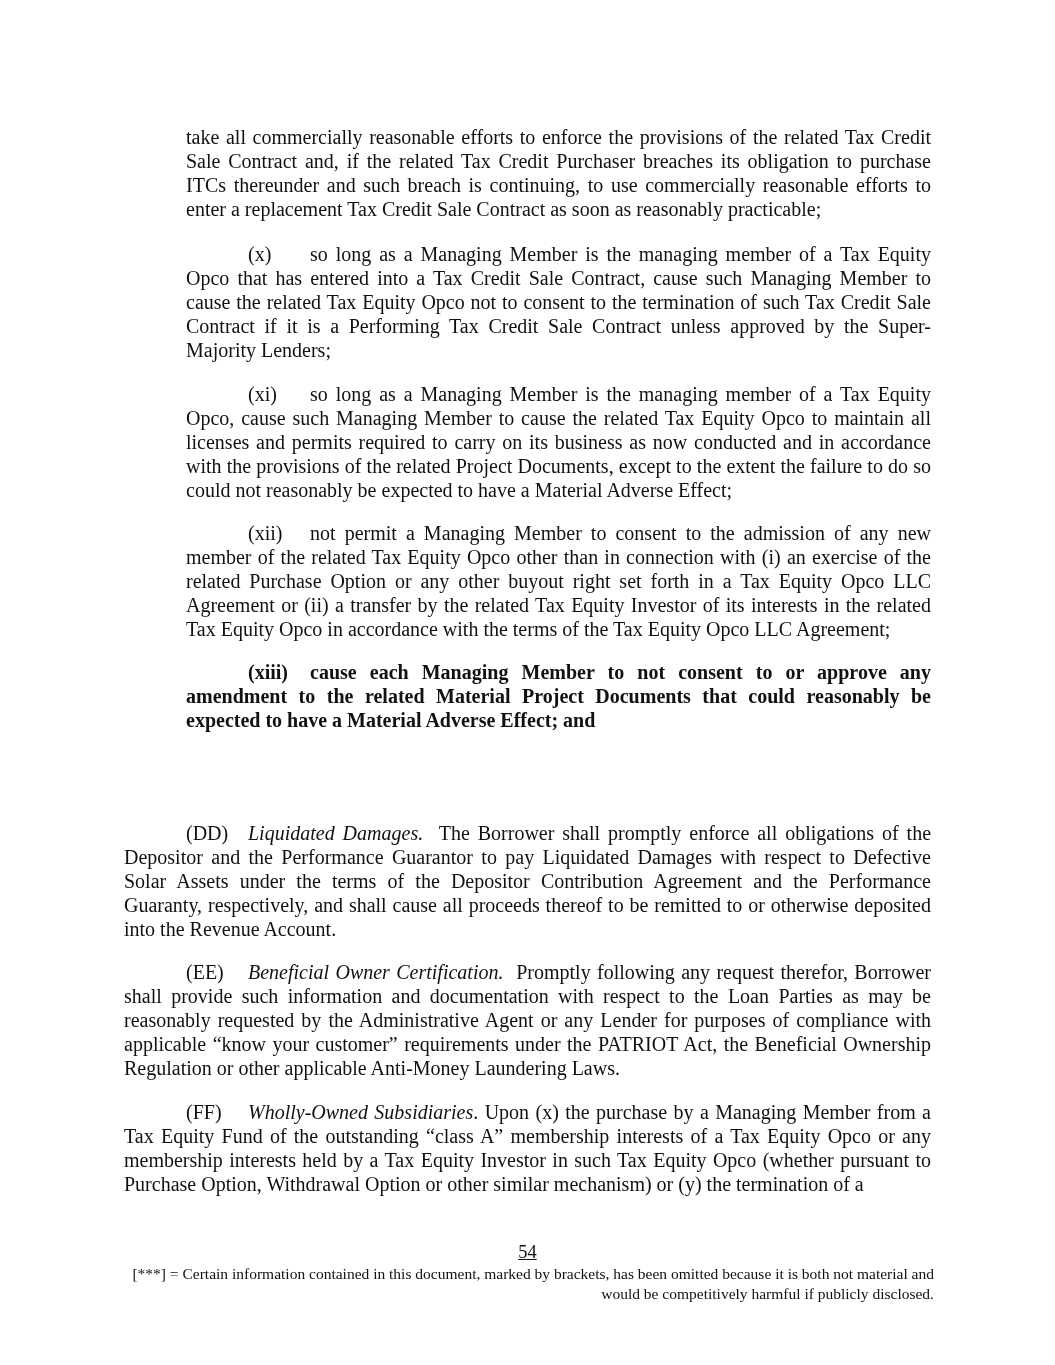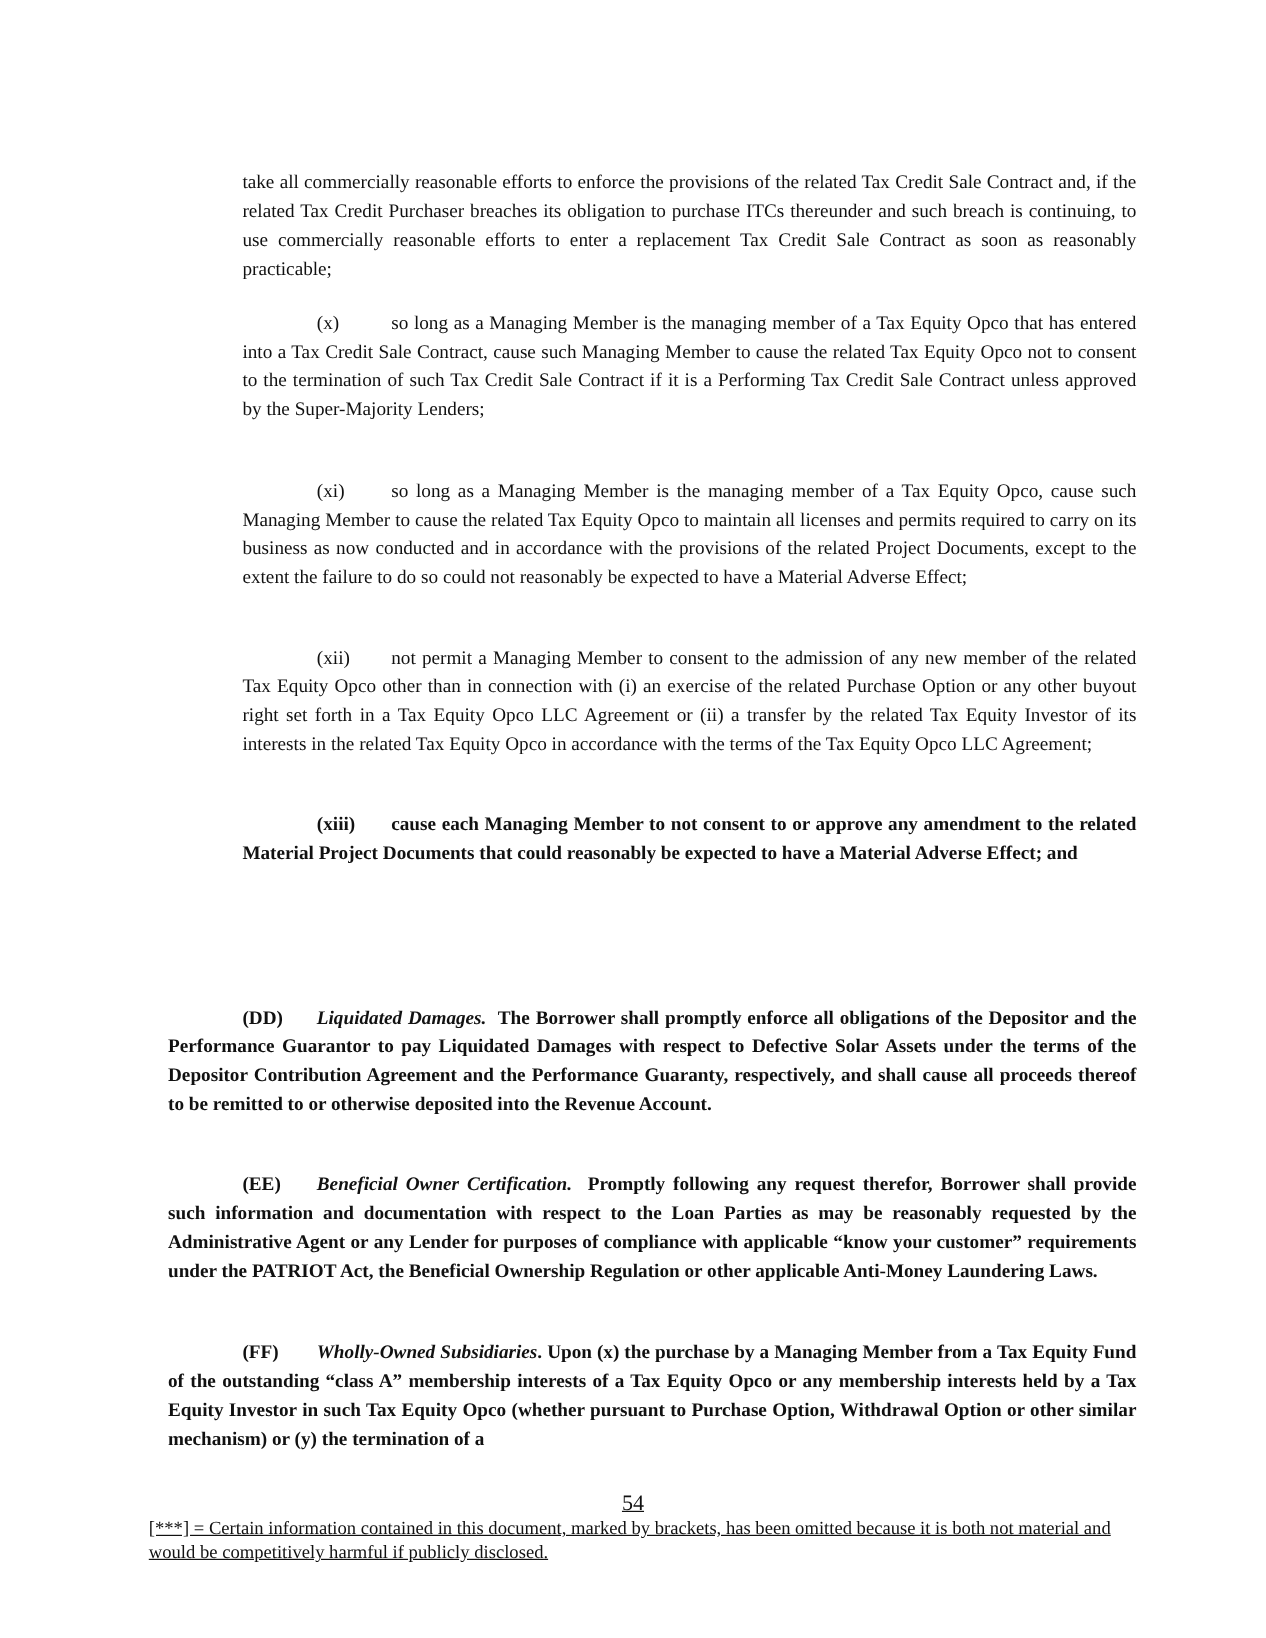--- a/index.html
+++ b/index.html
@@ -1,30 +1,30 @@
 <!DOCTYPE html>
 <html><head>
 <meta charset="utf-8">
 <style>
   html, body { margin: 0; padding: 0; background: #ffffff; }
   body { width: 1055px; height: 1365px; position: relative; overflow: hidden;
          font-family: "Liberation Serif", "DejaVu Serif", serif; color: #111; }
   .page { position: absolute; left: 0; top: 0; width: 1055px; height: 1365px; }
-  .para { position: absolute; font-size: 16px; line-height: 24px; text-align: justify; margin: 16px; }
+  .para { position: absolute; font-size: 20px; line-height: 24px; text-align: justify; margin: 0; }
   .sub { left: 186px; width: 745px; }
-  .top { left: 124px; width: 807px; font-weight: bold; }
+  .top { left: 124px; width: 807px; }
   .indent1 { text-indent: 62px; }
   .indent2 { text-indent: 62px; }
   .lbl { display: inline-block; width: 62px; text-indent: 0; }
   .lbl2 { display: inline-block; width: 62px; text-indent: 0; }
   .ital { font-style: italic; }
   .pagenum { position: absolute; left: 0; width: 1055px; top: 1240px; text-align: center;
              font-size: 18.4px; line-height: 24px; text-decoration: underline; }
   .foot { position: absolute; left: 124px; width: 810px; top: 1264px; font-size: 15.5px;
-          line-height: 20px; text-align: left; text-decoration: underline; }
+          line-height: 20px; text-align: right; }
 </style>
 </head>
 <body>
 
 <div class="page">
 
   <p class="para sub" style="top:125px;">take all commercially reasonable efforts to enforce the provisions of the related Tax Credit Sale Contract and, if the related Tax Credit Purchaser breaches its obligation to purchase ITCs thereunder and such breach is continuing, to use commercially reasonable efforts to enter a replacement Tax Credit Sale Contract as soon as reasonably practicable;</p>
 
   <p class="para sub indent1" style="top:242px;"><span class="lbl">(x)</span><span>so long as a Managing Member is the managing member of a Tax Equity Opco that has entered into a Tax Credit Sale Contract, cause such Managing Member to cause the related Tax Equity Opco not to consent to the termination of such Tax Credit Sale Contract if it is a Performing Tax Credit Sale Contract unless approved by the Super-Majority Lenders;</span></p>
 

